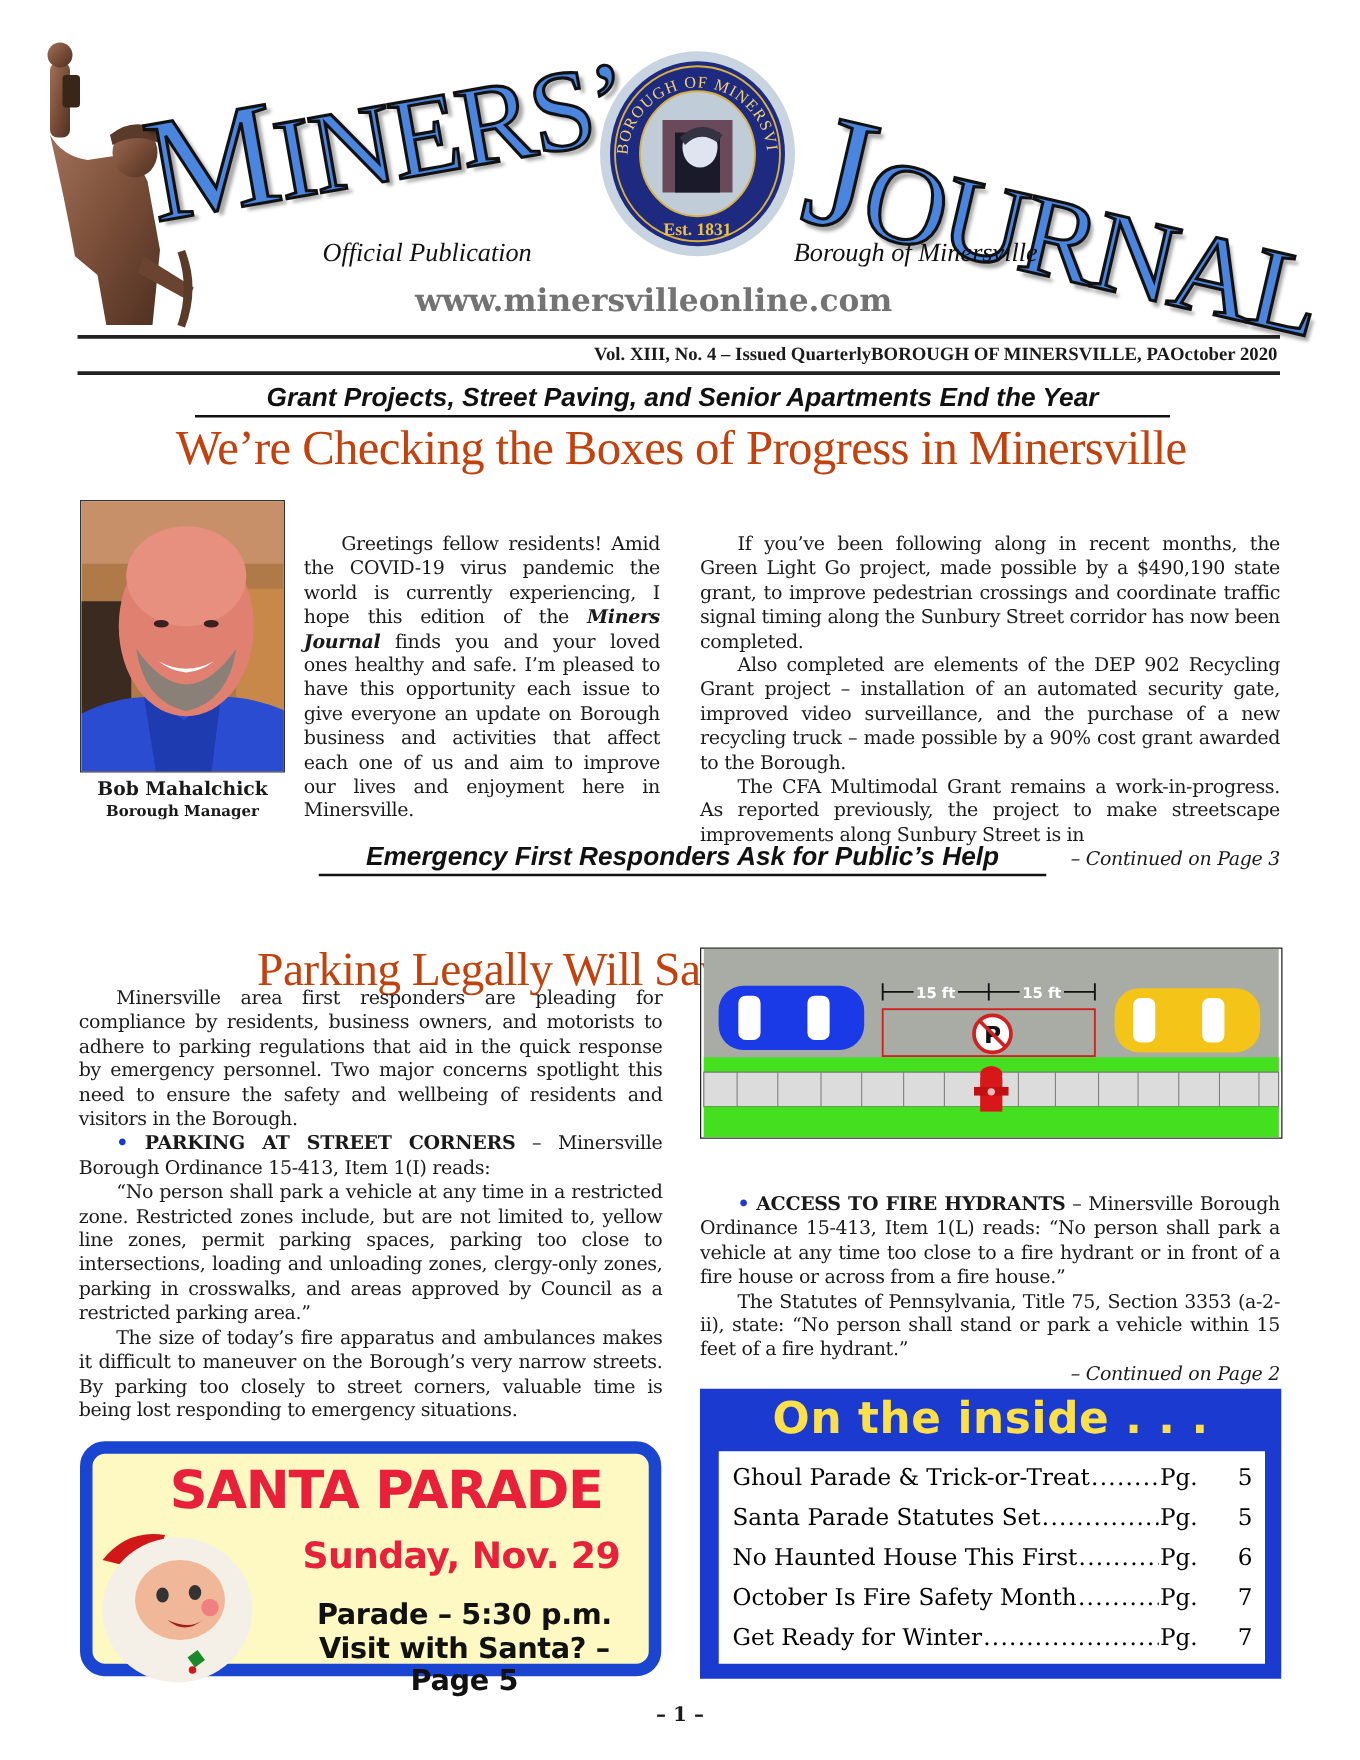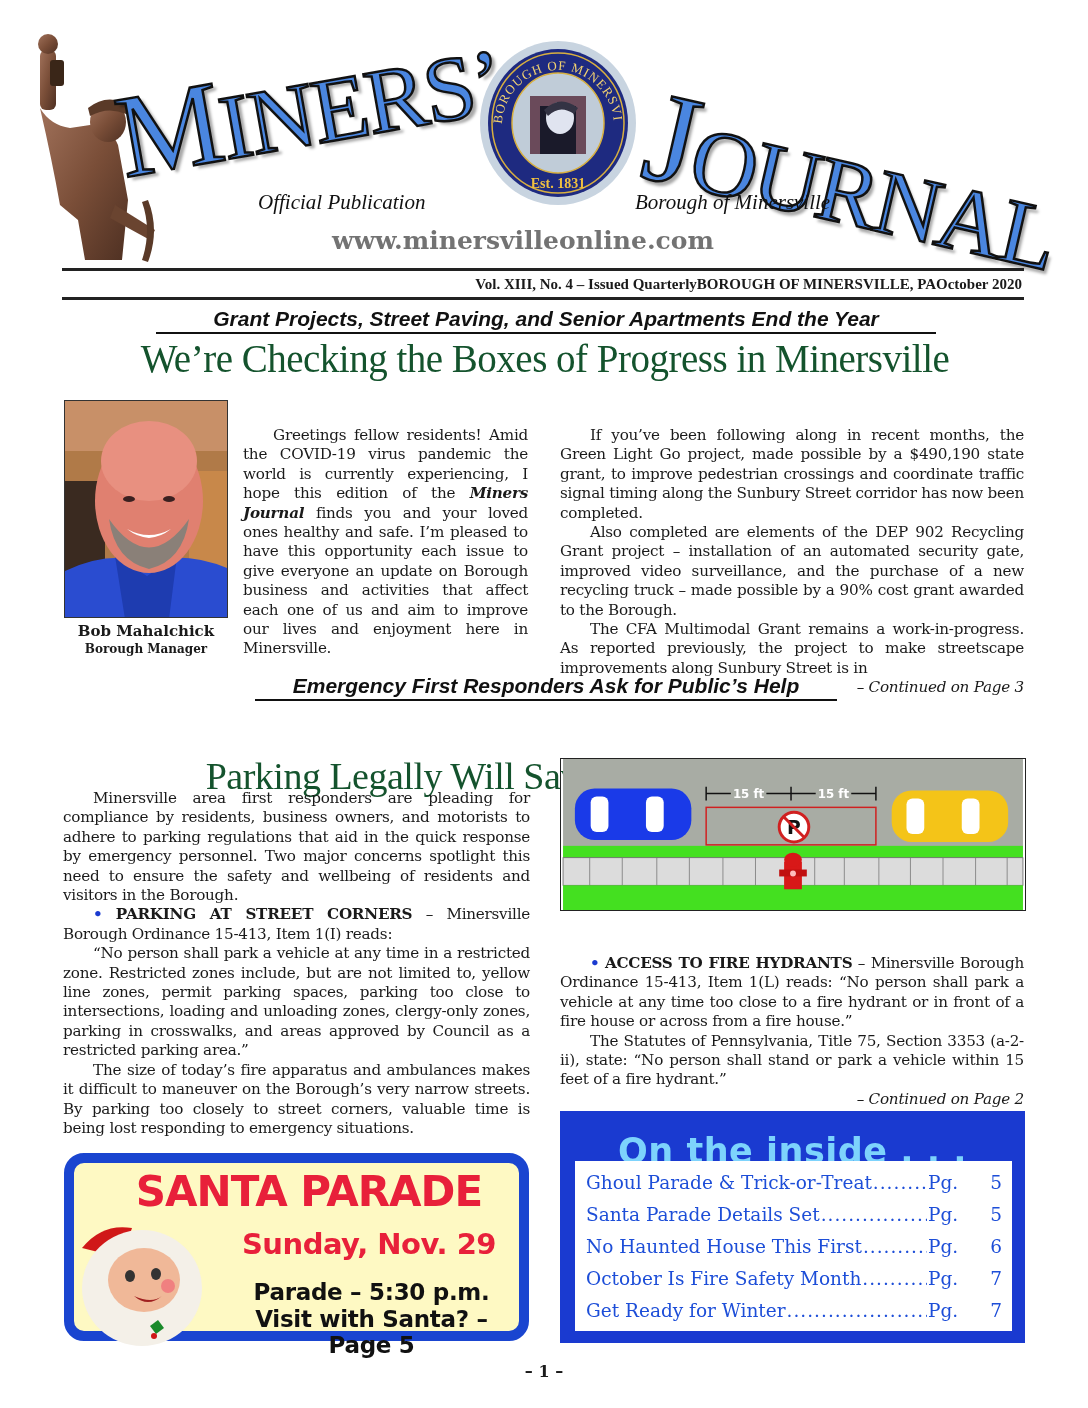--- a/index.html
+++ b/index.html
@@ -45,21 +45,21 @@
   }
 
   
   .kicker {
     position: absolute; font-family: "Liberation Sans", sans-serif; font-style: italic; font-weight: bold;
     font-size: 21px; color: #111; text-align: center; border-bottom: 2px solid #111; padding-bottom: 1px;
   }
   .kicker1 { left: 156px; top: 307px; width: 780px; }
   .headline {
     position: absolute; font-family: "Liberation Serif", serif; font-weight: normal;
-    color: #14532d; text-align: center; letter-spacing: -0.5px;
+    color: #c2410c; text-align: center; letter-spacing: -0.5px;
   }
   .headline1 { left: 40px; top: 336px; width: 1010px; font-size: 39px; }
 
   .photo-box { position: absolute; left: 64px; top: 400px; width: 164px; height: 218px; border: 1px solid #333; overflow: hidden; }
   .photo-cap-name { position: absolute; left: 58px; top: 622px; width: 176px; text-align: center; font-weight: bold; font-size: 15px; }
   .photo-cap-role { position: absolute; left: 58px; top: 642px; width: 176px; text-align: center; font-weight: bold; font-size: 12px; }
 
   .body-text {
     position: absolute; font-family: "DejaVu Serif", serif; font-size: 15.2px; line-height: 19.4px;
     text-align: justify; color: #1a1a1a; letter-spacing: -0.25px; margin-top: 36px;
@@ -98,27 +98,27 @@
   .santa-line1 { top: 116px; }
   .santa-line2 { top: 143px; }
   .santa-face { position: absolute; left: -2px; top: 55px; width: 140px; height: 130px; }
 
   
   .inside-box {
     position: absolute; left: 560px; top: 1111px; width: 465px; height: 232px; background: #1a3ad0;
   }
   .inside-title {
     position: absolute; left: 0; top: 4px; width: 465px; text-align: center;
-    font-family: "DejaVu Sans", sans-serif; font-weight: bold; font-size: 35px; color: #7dd3fc; letter-spacing: 0.5px; margin-top: 16px;
+    font-family: "DejaVu Sans", sans-serif; font-weight: bold; font-size: 35px; color: #fde047; letter-spacing: 0.5px;
   }
   .inside-list {
     position: absolute; left: 15px; top: 50px; width: 437px; height: 170px; background: #fff; padding: 6px 10px 0 11px;
   }
   .inside-item {
-    display: flex; align-items: baseline; font-family: "DejaVu Serif", serif; font-size: 18.5px; line-height: 32px; color: #1d4ed8;
+    display: flex; align-items: baseline; font-family: "DejaVu Serif", serif; font-size: 18.5px; line-height: 32px; color: #000000;
   }
   .inside-item .lbl { white-space: nowrap; }
   .inside-item .dots { flex: 1; overflow: hidden; white-space: nowrap; margin: 0 1px; letter-spacing: 1px; }
   .inside-item .dots::before { content: "......................................................................"; }
   .inside-item .pg { white-space: nowrap; width: 44px; }
   .inside-item .num { width: 30px; text-align: right; }
 
   .page-num {
     position: absolute; left: 0; top: 1362px; width: 1088px; text-align: center; font-weight: bold; font-size: 16px;
   }
@@ -311,21 +311,21 @@
 <div class="inside-box">
   <div class="inside-title">On the inside . . .</div>
   <div class="inside-list">
     <div class="inside-item">
       <span class="lbl">Ghoul Parade &amp; Trick-or-Treat</span>
         <span class="dots"></span>
         <span class="pg">Pg.</span>
         <span class="num">5</span>
     </div>
     <div class="inside-item">
-      <span class="lbl">Santa Parade Details Set</span>
+      <span class="lbl">Santa Parade Statutes Set</span>
         <span class="dots"></span>
         <span class="pg">Pg.</span>
         <span class="num">5</span>
     </div>
     <div class="inside-item">
       <span class="lbl">No Haunted House This First</span>
         <span class="dots"></span>
         <span class="pg">Pg.</span>
         <span class="num">6</span>
     </div>

